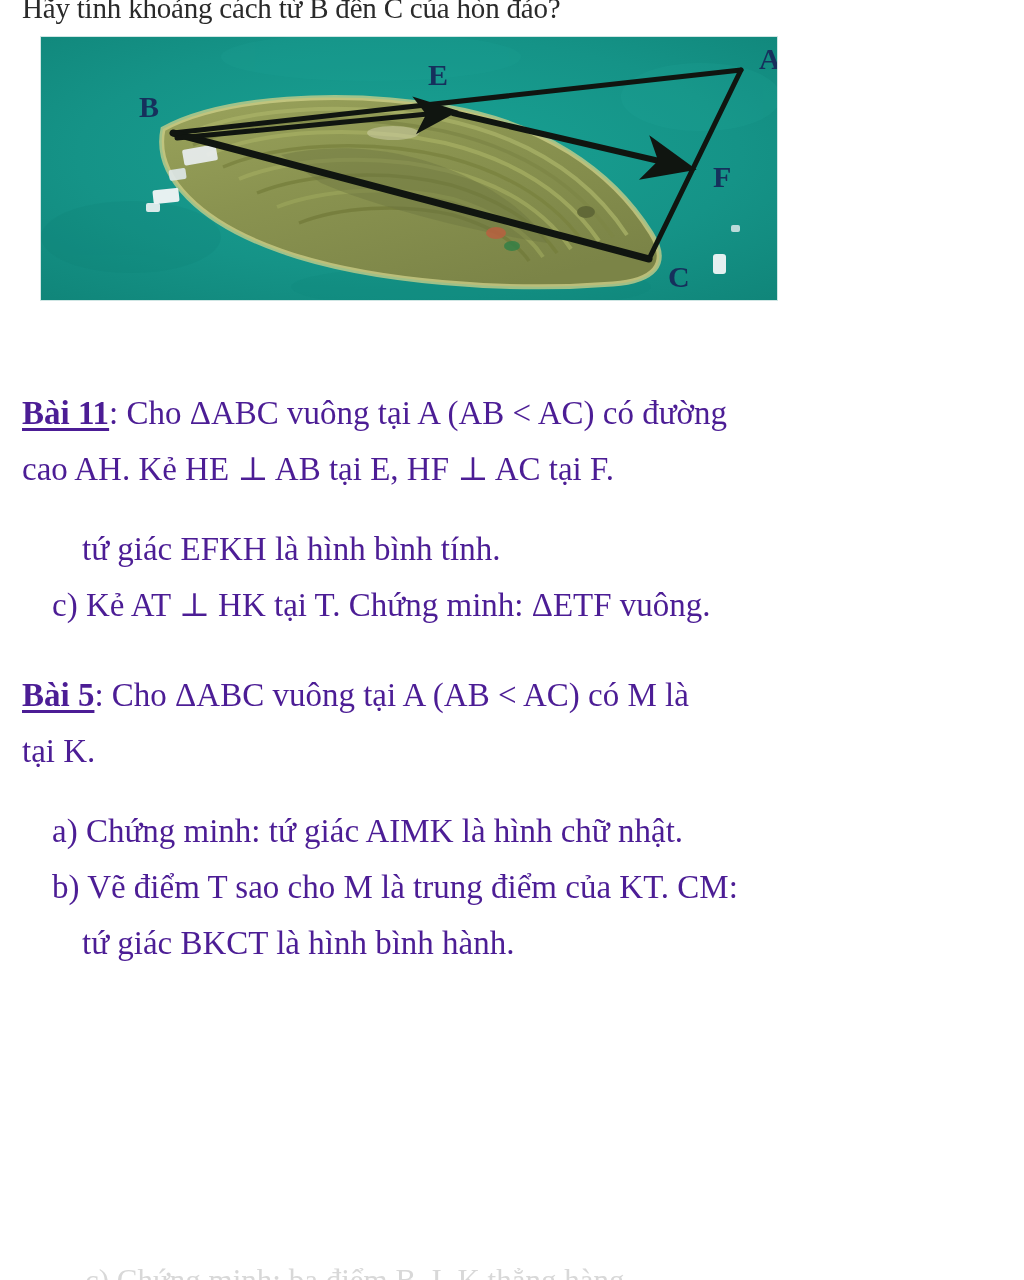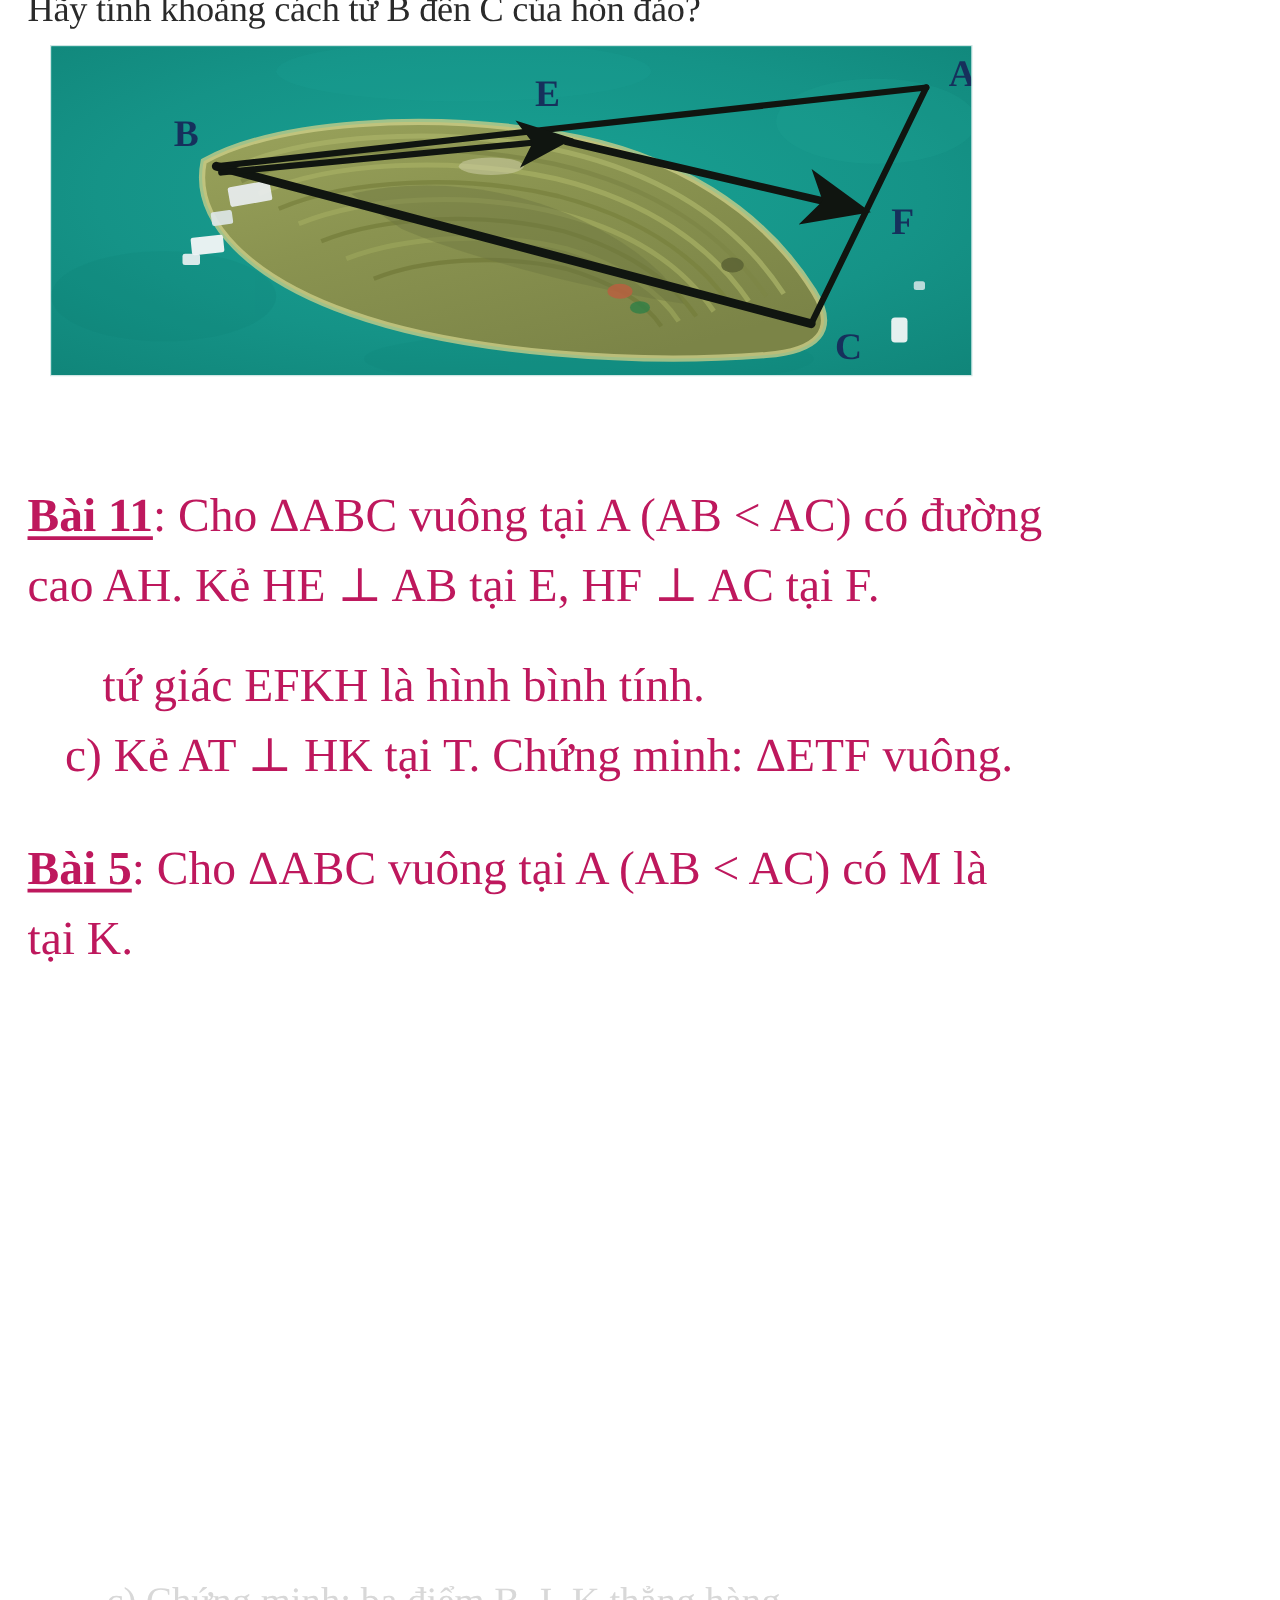--- a/index.html
+++ b/index.html
@@ -43,23 +43,23 @@
     overflow: hidden;
   }
   .figure-svg { display: block; width: 736px; height: 263px; }
 
   
   .body-text {
     position: absolute;
     left: 22px;
     top: 385px;
     width: 985px;
-    font-size: 38px;
+    font-size: 33px;
     line-height: 56px;
-    color: #be185d;
+    color: #4c1d95;
   }
   .para {
     margin: 0 0 0 0;
     text-indent: 0;
   }
   .lbl {
     font-weight: bold;
     text-decoration: underline;
     text-underline-offset: 4px;
   }
@@ -215,16 +215,25 @@
   <div class="spacer-md"></div>
 
   <div>
     <p class="para">
       <span class="lbl">Bài 5</span><span>:</span><span class="math"> Cho ΔABC vuông tại A (AB &lt; AC) có M là</span>
     </p>
     <p class="para">tại K.</p>
 
     <div class="spacer-sm"></div>
 
+    <ul class="item-list">
+      <li class="item">
+        <span>a) Chứng minh: tứ giác AIMK là hình chữ nhật.</span>
+      </li>
+      <li class="item">
+        <span>b) Vẽ điểm T sao cho M là trung điểm của KT. CM:</span>
+        <span class="cont">tứ giác BKCT là hình bình hành.</span>
+      </li>
+    </ul>
   </div>
 </div>
 
 <div class="bottom-clip">c) Chứng minh: ba điểm B, I, K thẳng hàng.</div>
 
 </body></html>

